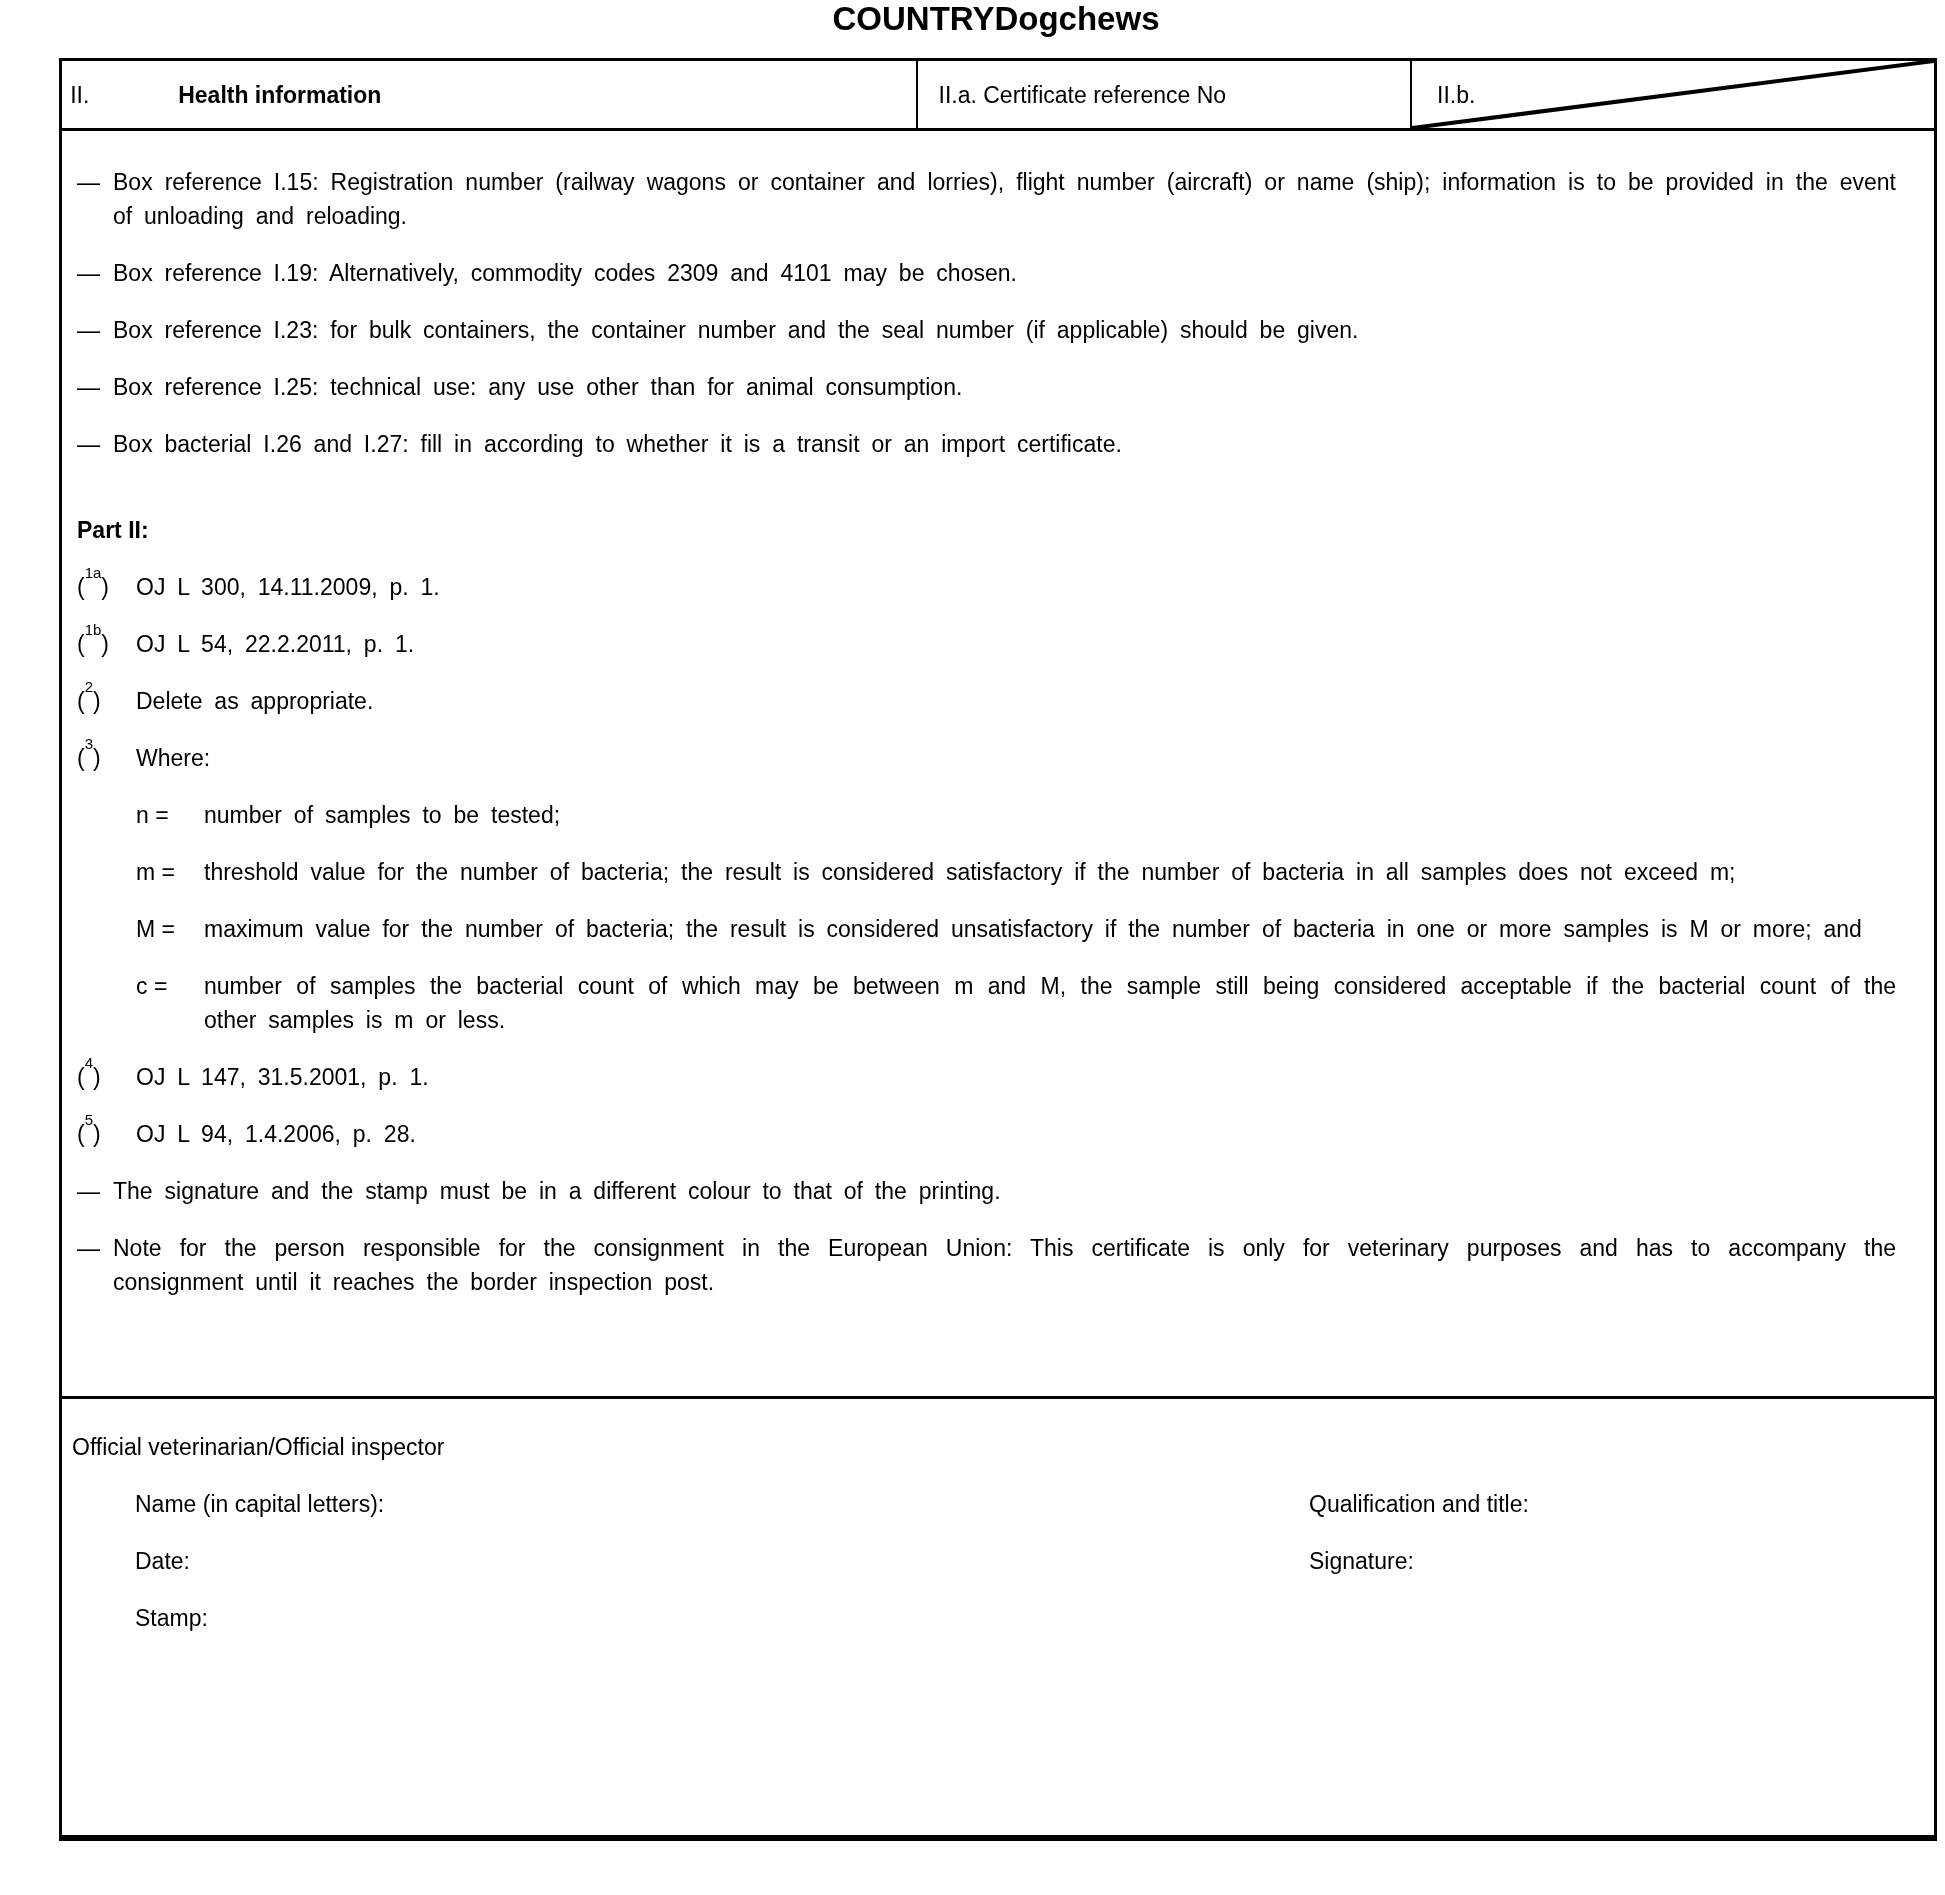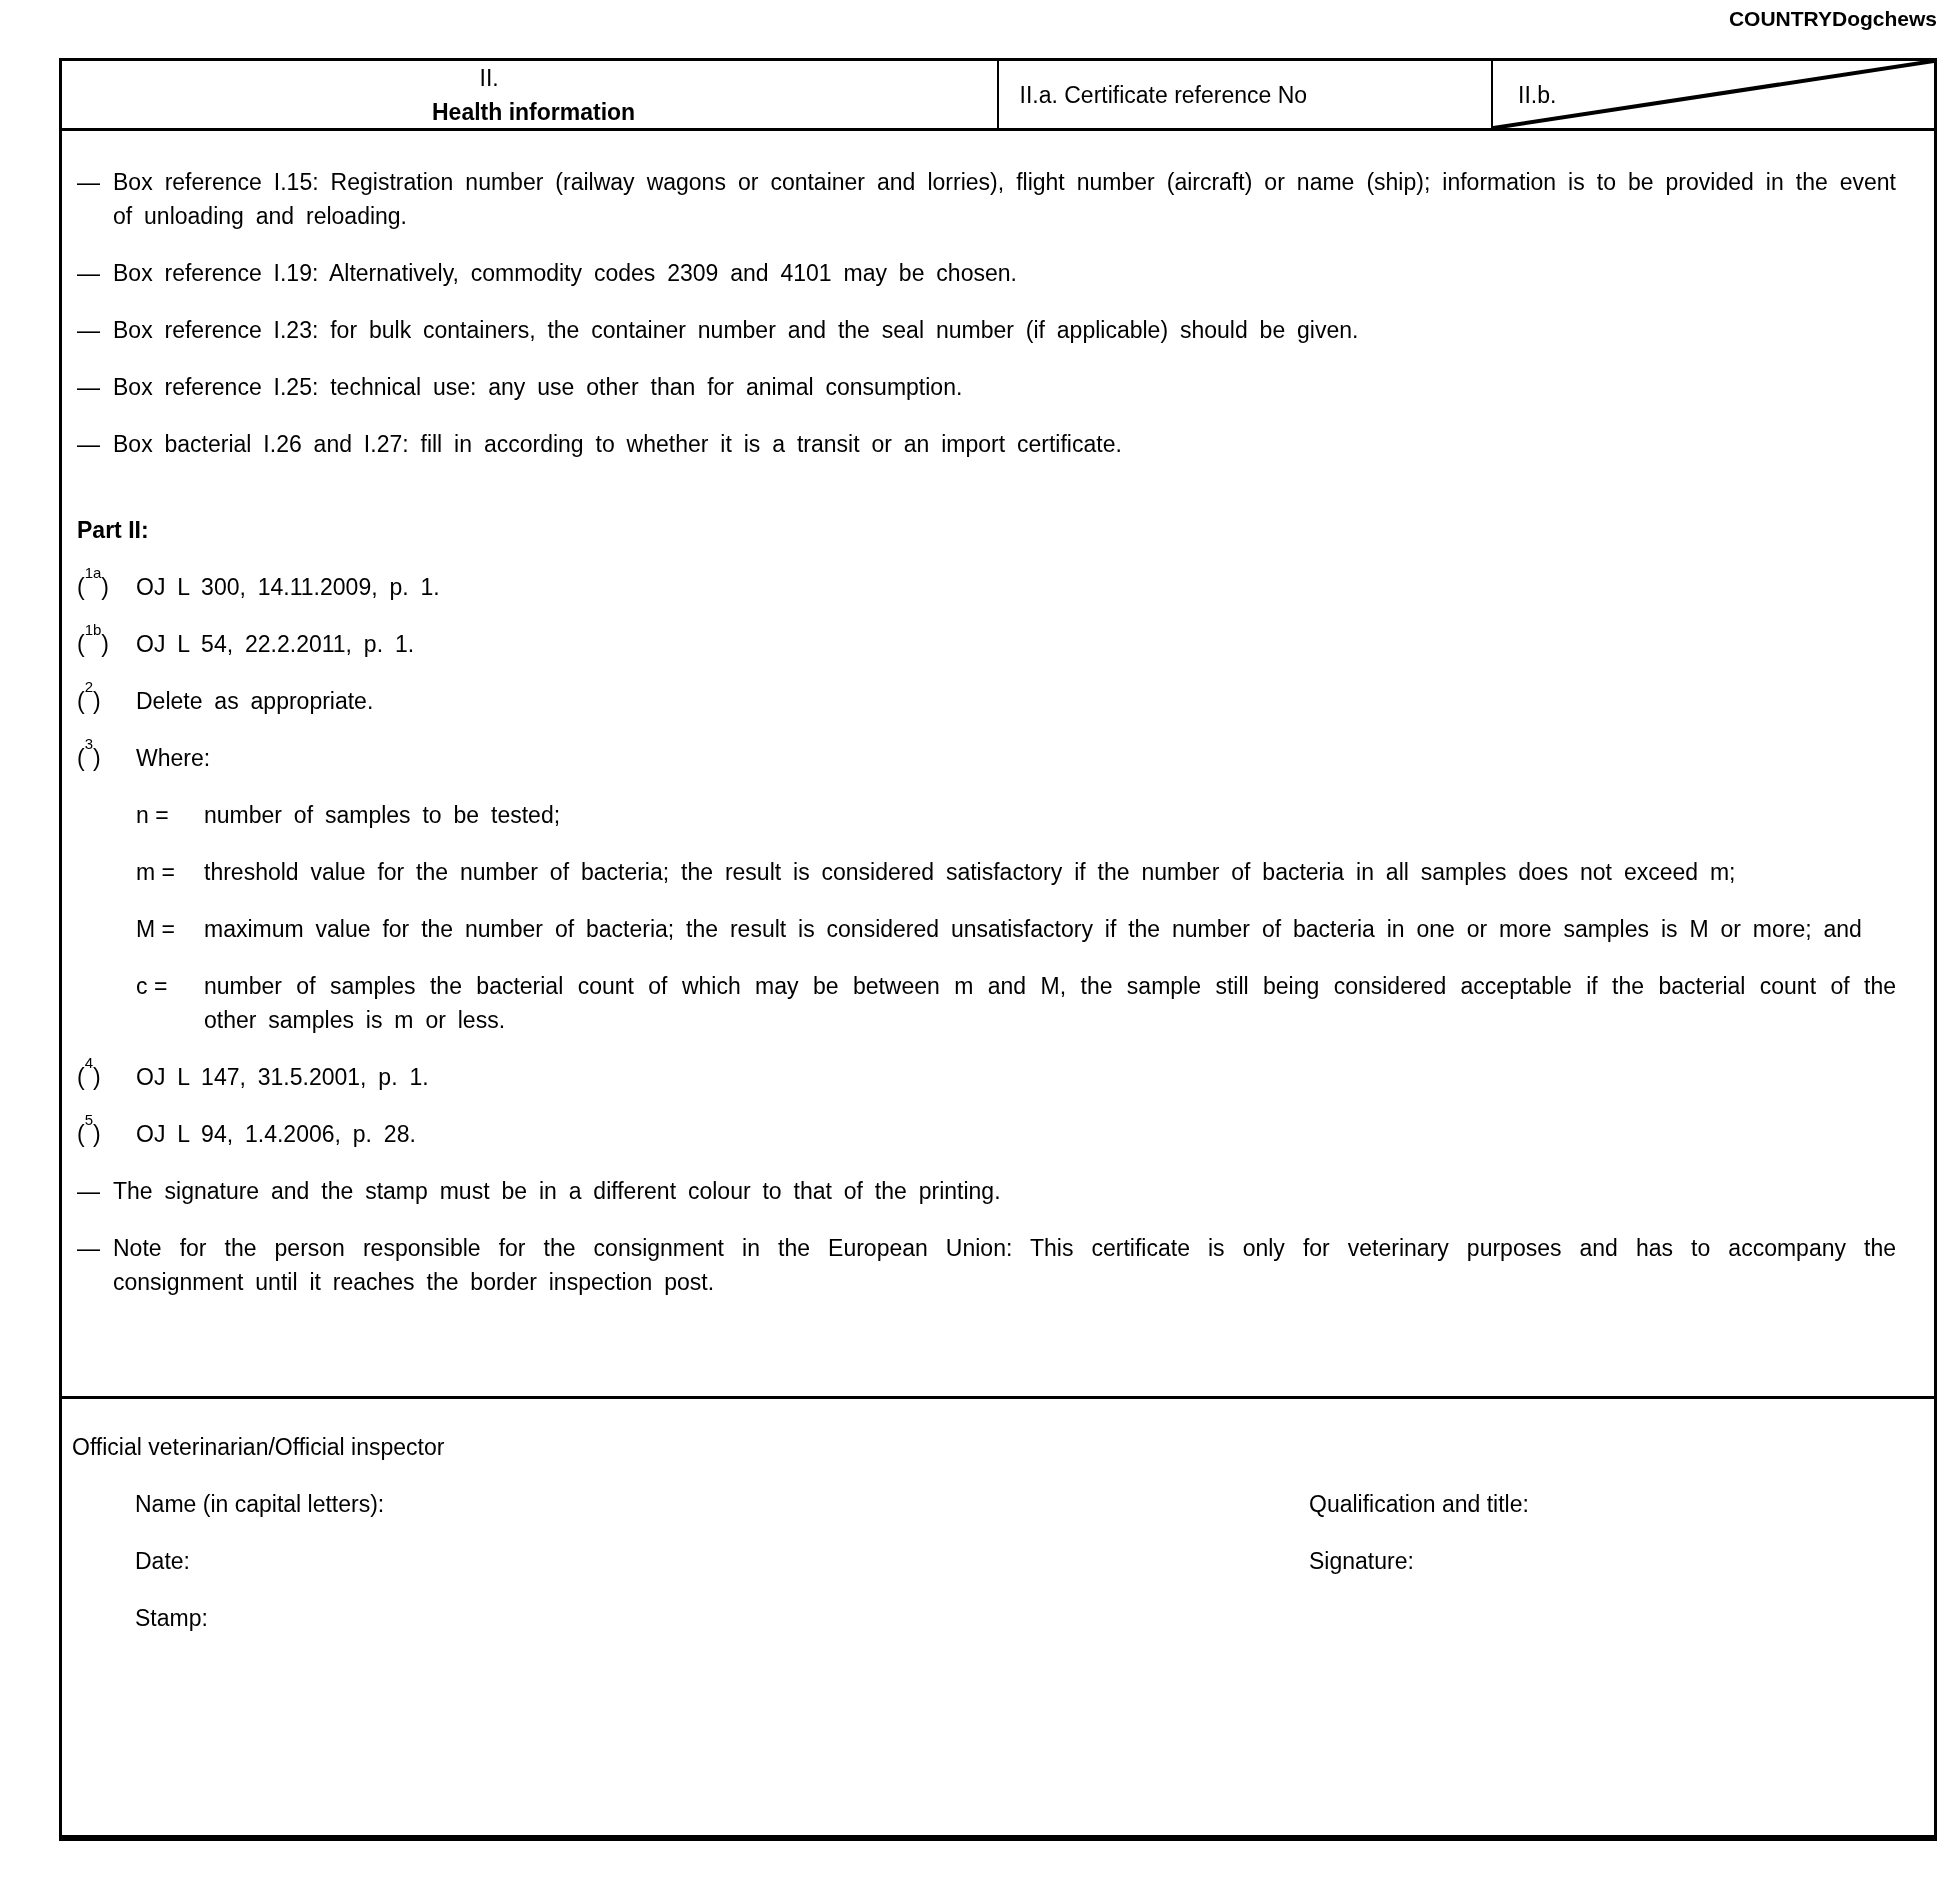--- a/index.html
+++ b/index.html
@@ -15,23 +15,23 @@
     overflow: hidden;
   }
 
   
   .top-row {
     position: absolute;
     left: 55px;
     right: 9px;
     top: 2.7px;
     display: flex;
-    justify-content: flex-end;
+    justify-content: center;
     font-weight: bold;
-    font-size: 21px;
+    font-size: 33px;
     line-height: 31.5px;
   }
 
   
   .cert-box {
     position: absolute;
     left: 59px;
     top: 58px;
     width: 1878px;
     height: 1783px;
@@ -43,21 +43,21 @@
   }
 
   .header-row {
     display: flex;
     height: 70px;
     box-sizing: border-box;
     border-bottom: 3.4px solid #000000;
     flex-shrink: 0;
   }
   .hcell { display: flex; align-items: center; box-sizing: border-box; }
-  .hc1 { width: 935px; padding-left: 8.2px; flex-direction: column; }
+  .hc1 { width: 854px; padding-left: 8.2px; }
   .hc2 { width: 494px; border-left: 2.7px solid #000000; padding-left: 20.5px; }
   .hc3 { flex: 1; border-left: 2.7px solid #000000; padding-left: 25px; position: relative; }
   .part-label { width: 108px; flex-shrink: 0; }
   .part-title { font-weight: bold; }
   .diag-svg { position: absolute; left: 0; top: 0; width: 100%; height: 100%; }
 
   
   .cert-body {
     flex: 1;
     box-sizing: border-box;

